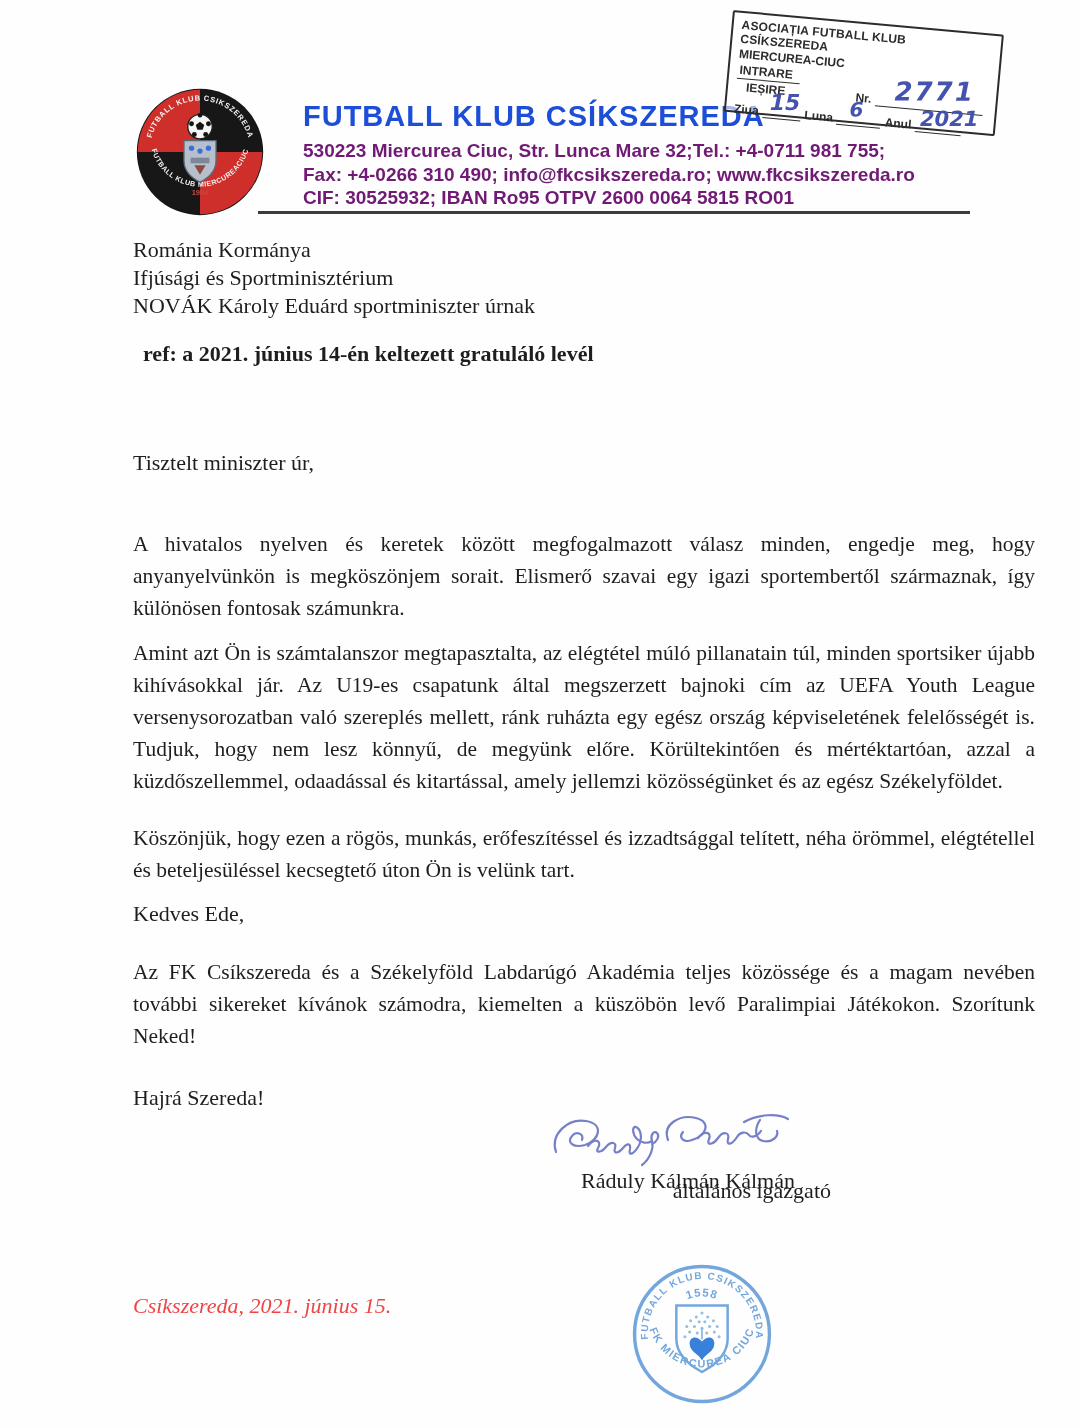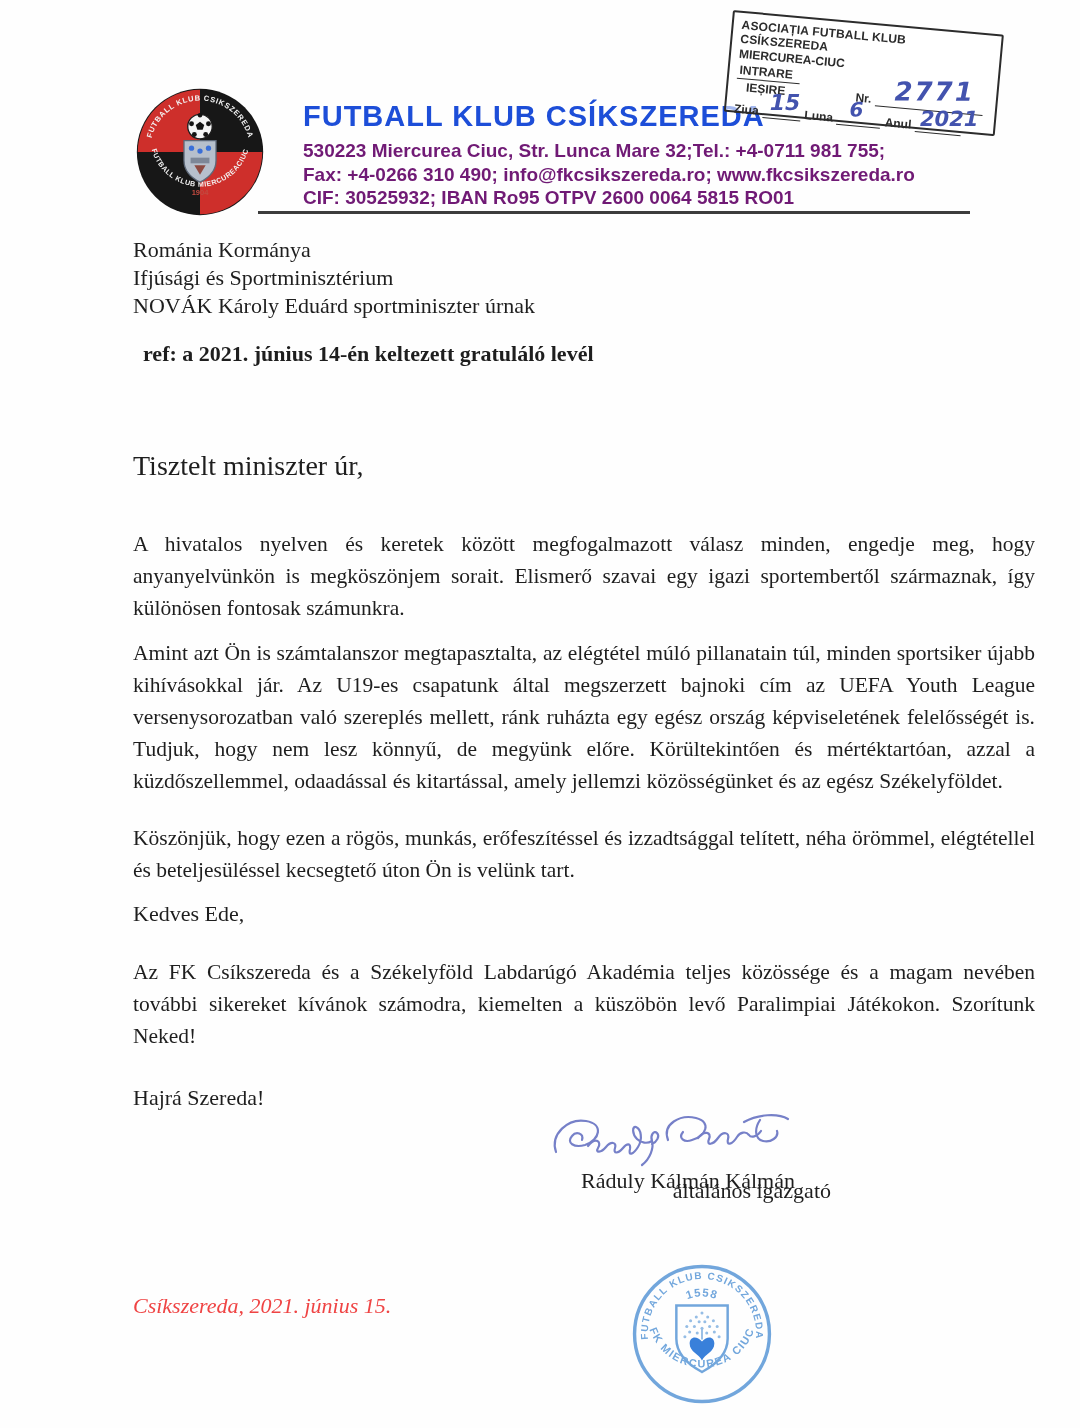--- a/index.html
+++ b/index.html
@@ -42,21 +42,21 @@
     color:#4353ae;transform:rotate(-5deg);white-space:nowrap;pointer-events:none;
   }
   .hand-nr{font-size:26px;left:18px;top:-20px;letter-spacing:2px;}
   .hand-ziua{font-size:22px;left:6px;top:-16px;}
   .hand-luna{font-size:20px;left:12px;top:-15px;}
   .hand-anul{font-size:21px;left:4px;top:-14px;}
 
   
   .recipient{left:133px;top:236px;font-size:22px;line-height:28px;}
   .ref-line{left:133px;top:341px;font-size:22px;font-weight:bold;margin-left:10px;}
-  .salutation{left:133px;top:450px;font-size:28px;}
+  .salutation{left:133px;top:450px;font-size:22px;}
   .para{left:133px;width:902px;font-size:21.5px;line-height:32px;text-align:justify;}
   .p1{top:528px;}
   .p2{top:637px;}
   .p3{top:822px;}
   .greet2{left:133px;top:901px;font-size:22px;}
   .p4{top:956px;}
   .cheer{left:133px;top:1085px;font-size:22px;}
 
   
   .sig-svg{left:548px;top:1110px;}

